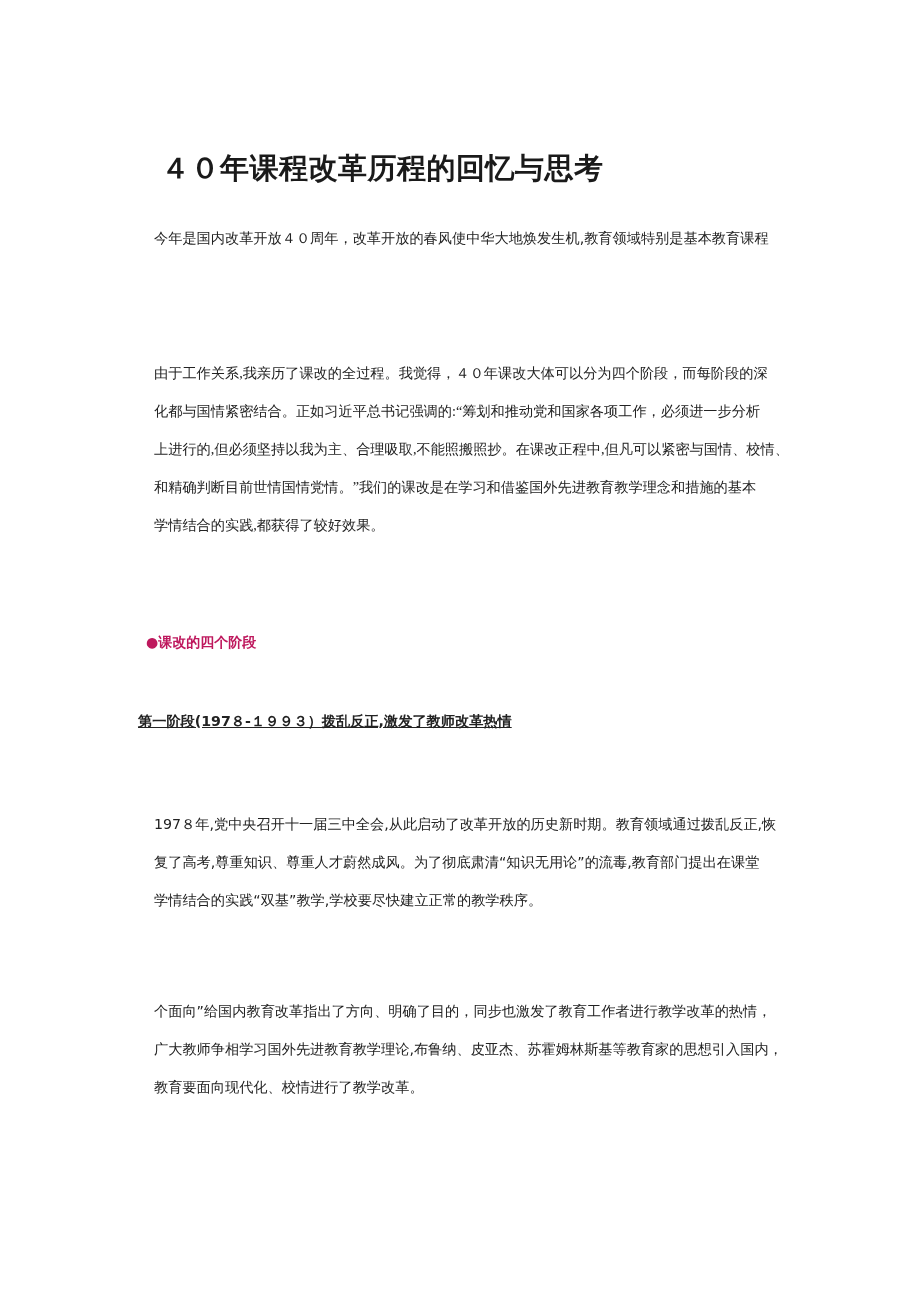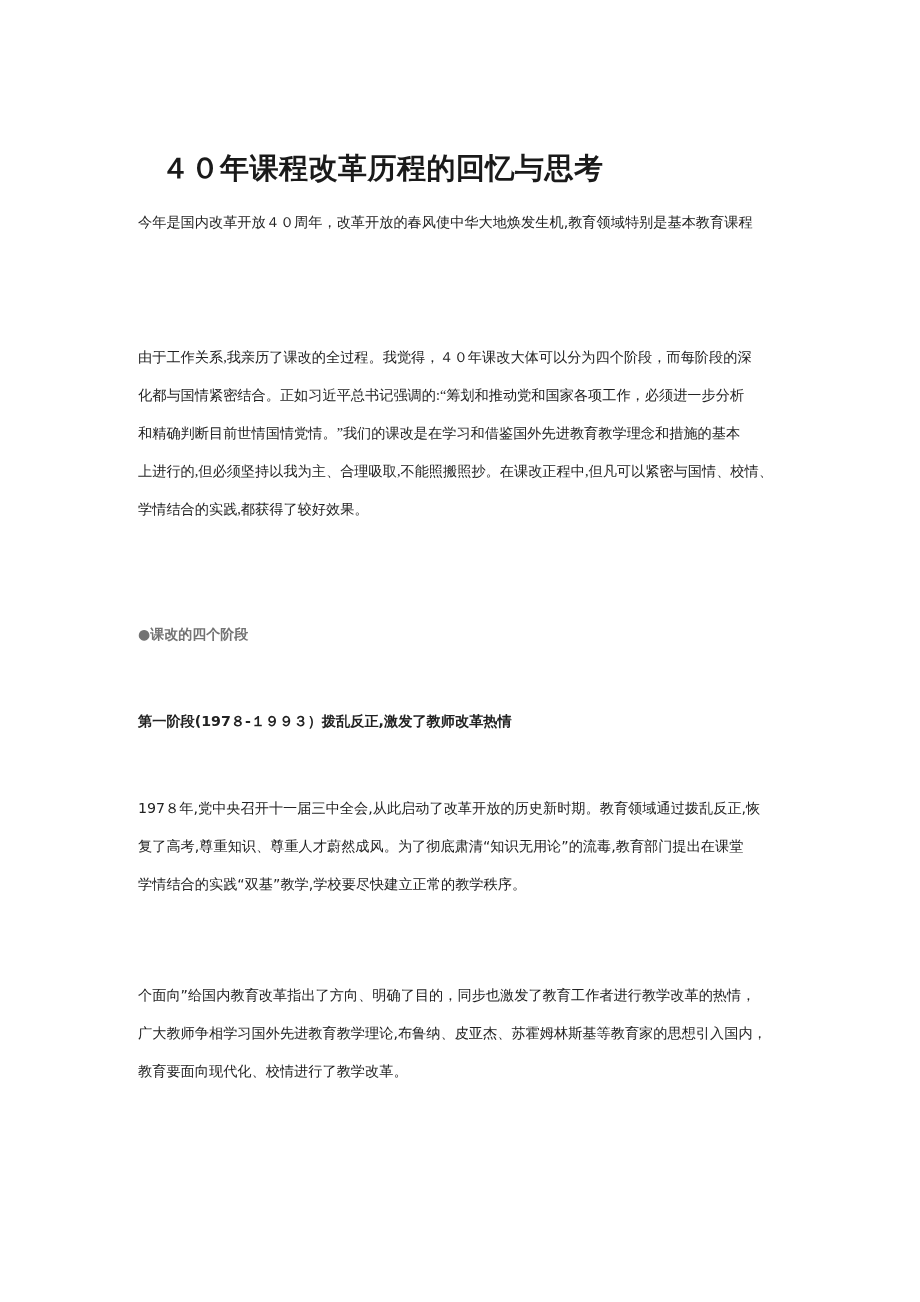--- a/index.html
+++ b/index.html
@@ -30,37 +30,37 @@
       font-weight: bold;
       color: #1a1a1a;
       white-space: nowrap;
       letter-spacing: 0.5px;
       line-height: 40px;
     }
     .para {
       position: absolute;
       left: 0;
       width: 650px;
-      margin: 0;
+      margin: 16px;
       font-size: 14.2px;
       line-height: 38px;
       color: #222222;
     }
     .line {
       display: block;
       white-space: nowrap;
       height: 38px;
     }
     .heading {
       position: absolute;
       left: 0;
-      margin: 0;
+      margin: 8px;
       font-size: 14px;
       font-weight: bold;
-      color: #737373;
+      color: #be185d;
       line-height: 38px;
       white-space: nowrap;
     }
     .stage {
       position: absolute;
       left: 0;
       margin: 0;
       font-size: 14.2px;
       color: #222222;
       line-height: 38px;
@@ -74,28 +74,28 @@
 
   <h1 class="title">４０年课程改革历程的回忆与思考</h1>
 
   <p class="para" style="top:203px;">
     <span class="line"> 今年是国内改革开放４０周年，改革开放的春风使中华大地焕发生机,教育领域特别是基本教育课程</span>
   </p>
 
   <p class="para" style="top:338px;font-family:Liberation Serif, serif;">
     <span class="line">由于工作关系,我亲历了课改的全过程。我觉得，４０年课改大体可以分为四个阶段，而每阶段的深</span>
     <span class="line">化都与国情紧密结合。正如习近平总书记强调的:“筹划和推动党和国家各项工作，必须进一步分析</span>
+    <span class="line">上进行的,但必须坚持以我为主、合理吸取,不能照搬照抄。在课改正程中,但凡可以紧密与国情、校情、</span>
     <span class="line">和精确判断目前世情国情党情。”我们的课改是在学习和借鉴国外先进教育教学理念和措施的基本</span>
-    <span class="line">上进行的,但必须坚持以我为主、合理吸取,不能照搬照抄。在课改正程中,但凡可以紧密与国情、校情、</span>
     <span class="line">学情结合的实践,都获得了较好效果。</span>
   </p>
 
   <h2 class="heading" style="top:615px;">●课改的四个阶段</h2>
 
-  <h3 class="stage" style="top:702px;">第一阶段(197８-１９９３）拨乱反正,激发了教师改革热情</h3>
+  <h3 class="stage" style="top:702px;text-decoration:underline;">第一阶段(197８-１９９３）拨乱反正,激发了教师改革热情</h3>
 
   <p class="para" style="top:789px;">
     <span class="line">197８年,党中央召开十一届三中全会,从此启动了改革开放的历史新时期。教育领域通过拨乱反正,恢</span>
     <span class="line">复了高考,尊重知识、尊重人才蔚然成风。为了彻底肃清“知识无用论”的流毒,教育部门提出在课堂</span>
     <span class="line">学情结合的实践“双基”教学,学校要尽快建立正常的教学秩序。</span>
   </p>
 
   <p class="para" style="top:976px;">
     <span class="line">个面向”给国内教育改革指出了方向、明确了目的，同步也激发了教育工作者进行教学改革的热情，</span>
     <span class="line">广大教师争相学习国外先进教育教学理论,布鲁纳、皮亚杰、苏霍姆林斯基等教育家的思想引入国内，</span>

